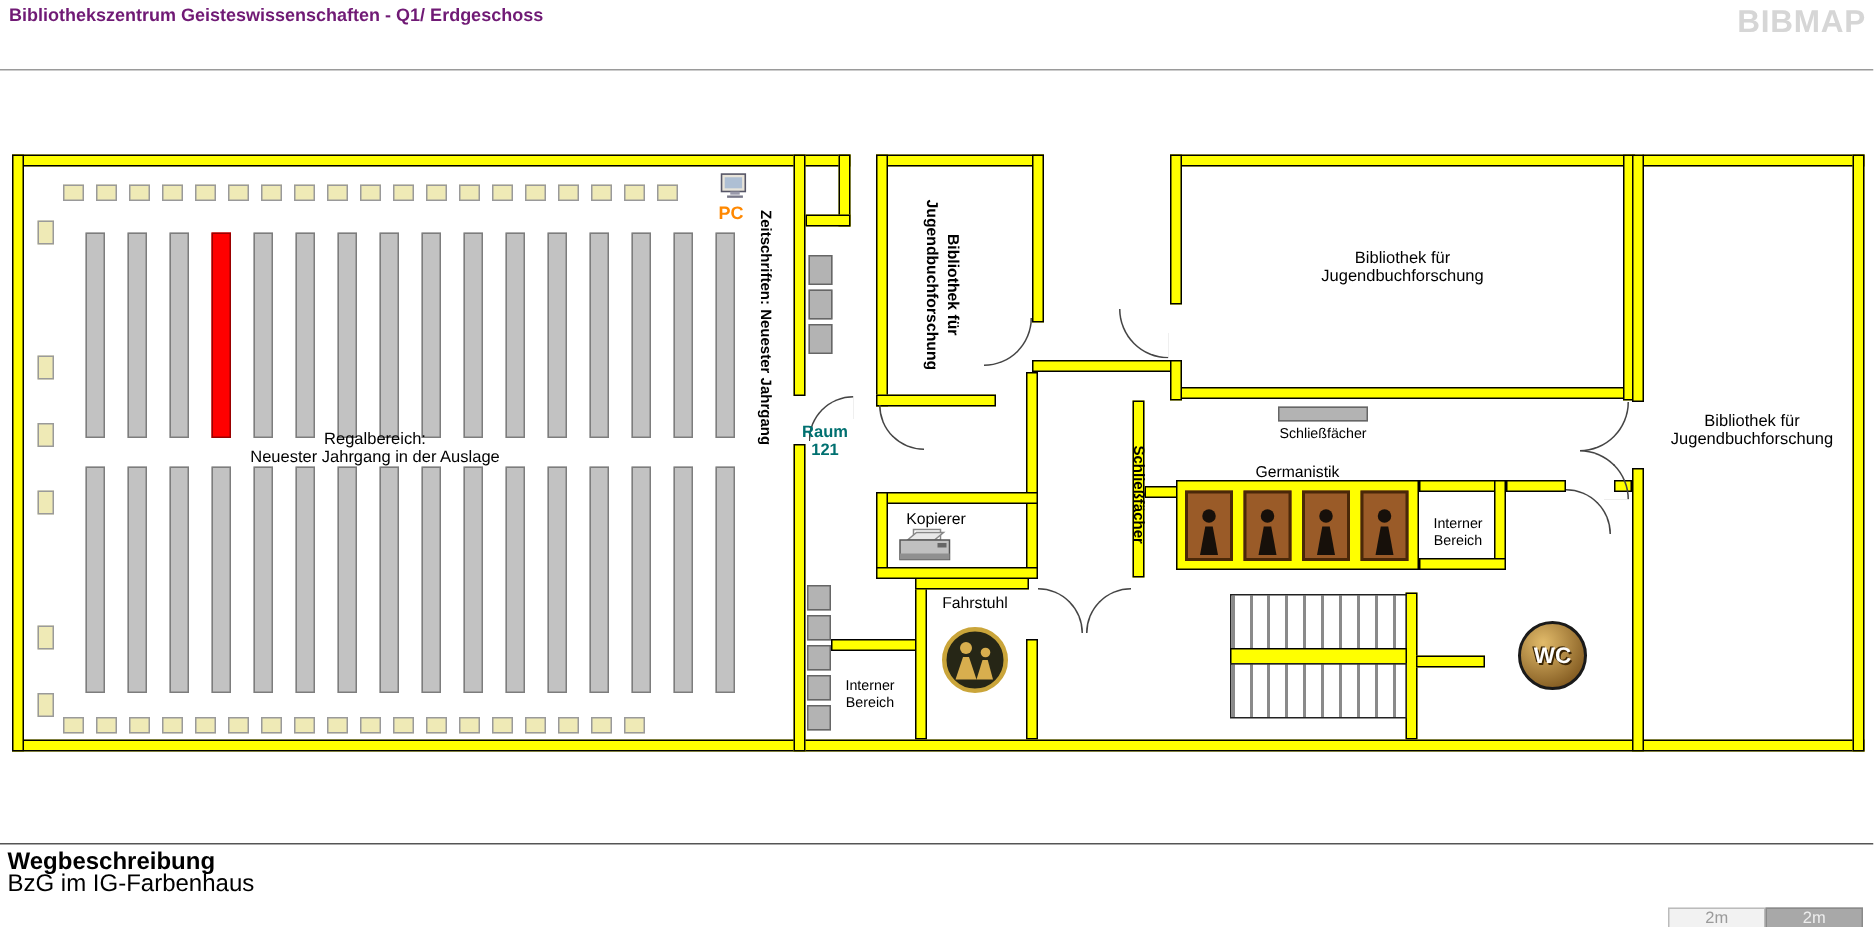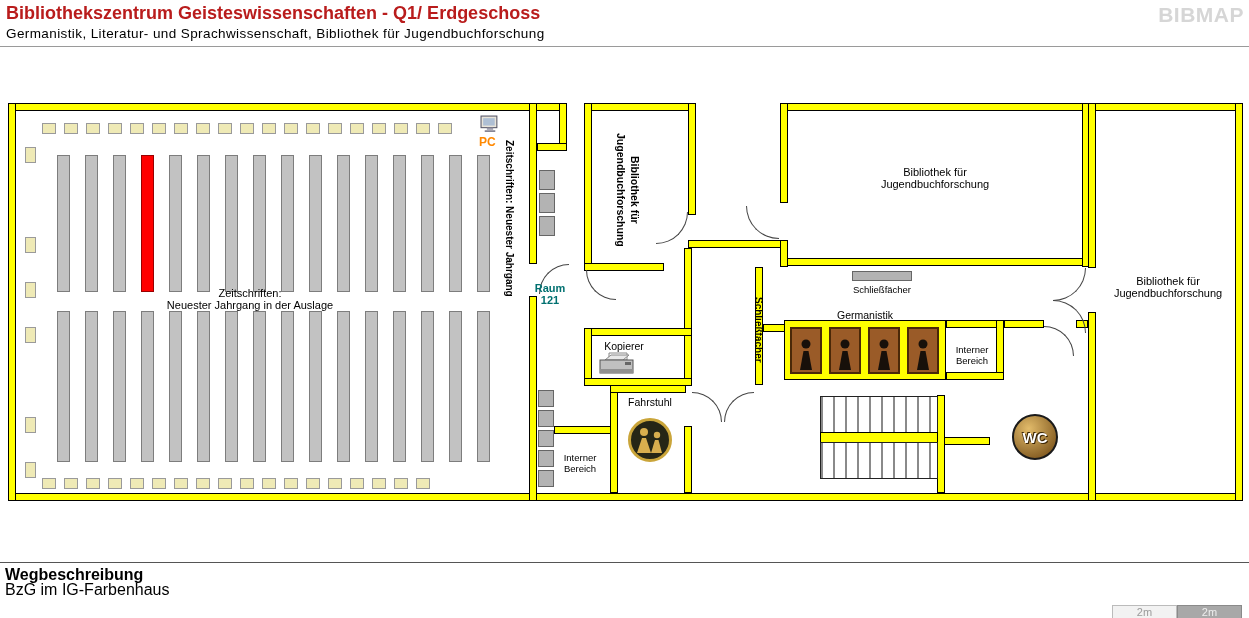--- a/index.html
+++ b/index.html
@@ -1,20 +1,20 @@
 <!DOCTYPE html>
 <html><head>
 <meta charset="utf-8">
 <style>
   html,body{margin:0;padding:0;}
   body{width:1249px;height:618px;background:#fff;font-family:"Liberation Sans",sans-serif;position:relative;overflow:hidden;}
   #screen{position:absolute;left:0;top:0;width:1249px;height:618px;}
   .abs{position:absolute;}
   
-  .title{position:absolute;left:6px;top:3px;font-size:18px;font-weight:bold;color:#b91c1c;}
+  .title{position:absolute;left:6px;top:3px;font-size:12px;font-weight:bold;color:#701a75;}
   .subtitle{position:absolute;left:6px;top:26px;font-size:13.5px;color:#000;letter-spacing:.4px;}
   .logo{position:absolute;right:5px;top:3px;font-size:21px;font-weight:bold;color:#d6d6d6;letter-spacing:.5px;}
   .hr-top{position:absolute;left:0;top:46px;width:1249px;height:0;border-top:1px solid #9a9a9a;}
   .notice{position:absolute;right:6px;top:70px;font-size:13px;font-weight:bold;color:#d40000;}
   
   .w{position:absolute;background:#ffff00;border:1px solid #000;box-sizing:border-box;}
   .arc{position:absolute;box-sizing:border-box;}
   .arc.tl{border-left:1px solid #444;border-top:1px solid #444;border-top-left-radius:100%;}
   .arc.tr{border-right:1px solid #444;border-top:1px solid #444;border-top-right-radius:100%;}
   .arc.bl{border-left:1px solid #444;border-bottom:1px solid #444;border-bottom-left-radius:100%;}
@@ -44,21 +44,20 @@
   .scale-seg{width:65px;height:15px;font-size:11px;line-height:13px;text-align:center;box-sizing:border-box;margin-top:39px;}
   .scale-a{background:#f2f2f2;border:1px solid #bbb;color:#9a9a9a;}
   .scale-b{background:#a8a8a8;border:1px solid #8a8a8a;color:#eee;}
 </style>
 </head>
 <body>
 
 <div id="screen">
 
   <div class="title">Bibliothekszentrum Geisteswissenschaften - Q1/ Erdgeschoss</div>
-  <div class="subtitle">Germanistik, Literatur- und Sprachwissenschaft, Bibliothek für Jugendbuchforschung</div>
   <div class="logo">BIBMAP</div>
   <div class="hr-top"></div>
 
   <div id="plan" class="abs" style="left:0;top:0;width:1249px;height:618px;">
       <div class="w" style="left: 8px; top: 103px; width: 559px; height: 8px; position: absolute;"></div>
       <div class="w" style="left: 584px; top: 103px; width: 112px; height: 8px; position: absolute;"></div>
       <div class="w" style="left: 780px; top: 103px; width: 310px; height: 8px; position: absolute;"></div>
       <div class="w" style="left: 1095px; top: 103px; width: 148px; height: 8px; position: absolute;"></div>
       <div class="w" style="left: 8px; top: 493px; width: 1235px; height: 8px; position: absolute;"></div>
       <div class="w" style="left: 8px; top: 103px; width: 8px; height: 398px; position: absolute;"></div>
@@ -195,21 +194,21 @@
         <rect x="3.5" y="3" width="11" height="7" fill="#aebfd4"></rect>
         <rect x="7" y="12" width="6" height="2" fill="#99a"></rect>
         <rect x="5" y="14.5" width="10" height="1.5" fill="#778"></rect>
       </svg>
     </div>
     <div class="lbl pc-label" style="left:479px;top:136px;">PC</div>
 
     <div class="lbl vtext bold" style="left:503px;top:140px;height:178px;font-size:10px;line-height:12px;">Zeitschriften: Neuester Jahrgang</div>
 
     <div class="lbl center" style="left:120px;top:287px;width:260px;">
-      <div>Zeitschriften:</div>
+      <div>Regalbereich:</div>
       <div>Neuester Jahrgang in der Auslage</div>
     </div>
 
     <div class="lbl center teal" style="left:529px;top:282px;width:42px;">
       <div>Raum</div>
       <div>121</div>
     </div>
 
     <div class="lbl vtext bold center" style="left:614px;top:114px;height:152px;font-size:10.5px;line-height:14px;">
       <div>Bibliothek für</div>

